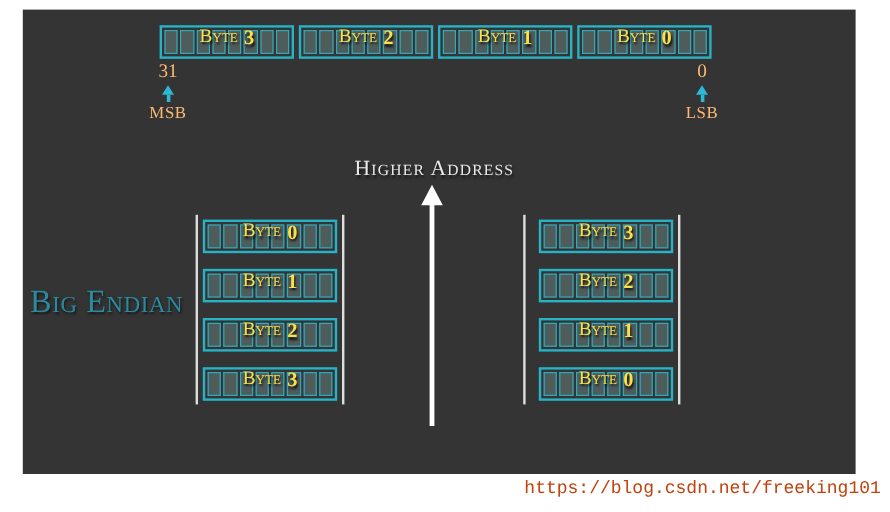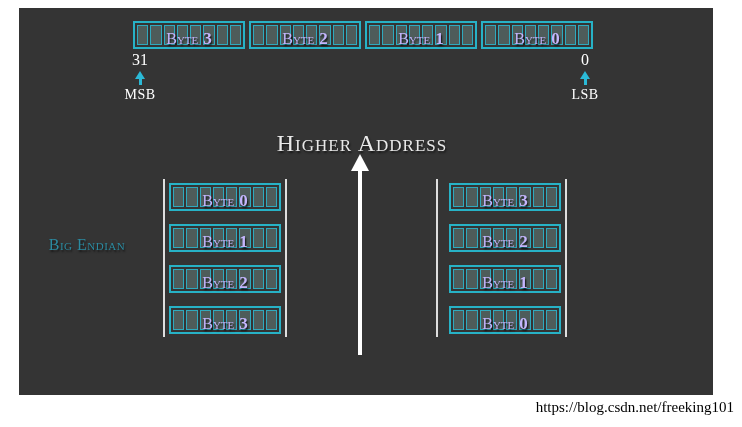--- a/index.html
+++ b/index.html
@@ -21,56 +21,56 @@
     width:112px; height:28px;
     border:2px solid #27b2c6;
     background:#343434;
     padding:2px;
     position:relative;
   }
   .bits { display:flex; gap:2px; height:100%; }
   .bit  { flex:1; background:#4e5c5a; border:1px solid #2fa9bd; }
   .byte-label {
     position:absolute; inset:0;
-    display:flex; align-items:flex-end; justify-content:center; gap:5px;
+    display:flex; align-items:flex-start; justify-content:center; gap:5px;
     font-variant:small-caps;
     font-size:16px; line-height:1;
-    color:#c4b5fd;
+    color:#fde047;
     text-shadow:1px 2px 2px rgba(0,0,0,0.85);
     white-space:nowrap;
   }
   .byte-label b { font-size:17px; font-weight:bold; }
 
   
   .word-row { position:absolute; left:114px; top:13px; display:flex; gap:4px; }
 
   .pointer-block {
     position:absolute; width:60px; top:43px;
     display:flex; flex-direction:column; align-items:center; gap:2px;
-    color:#ffffff;
+    color:#fdba74;
   }
   .pointer-block.msb { left:91px; }
   .pointer-block.lsb { left:536px; }
   .bit-number { font-size:16px; line-height:1.1; }
   .pointer-label { font-size:14px; line-height:1.1; letter-spacing:0.5px; }
   .mini-arrow { display:flex; flex-direction:column; align-items:center; }
   .mini-arrow-head {
     width:0; height:0;
     border-left:5px solid transparent;
     border-right:5px solid transparent;
     border-bottom:8px solid #2bb9d6;
   }
   .mini-arrow-stem { width:3px; height:6px; background:#2bb9d6; }
 
   
   .address-label {
     position:absolute; left:203px; width:280px;
     text-align:center;
     font-variant:small-caps;
-    font-size:24px; letter-spacing:1px;
+    font-size:18px; letter-spacing:1px;
     color:#e9e9e9;
     text-shadow:1px 2px 2px rgba(0,0,0,0.6);
     white-space:nowrap;
   }
   .address-label.top    { top:122px; }
   .address-label.bottom { top:353px; }
   .big-arrow-head {
     position:absolute; left:332px; top:146px;
     width:0; height:0;
     border-left:9px solid transparent;
@@ -88,35 +88,35 @@
   .stack.little { left:430px; }
   .vline { position:absolute; top:171px; width:2px; height:158px; background:#dedede; }
   .vline.big-left     { left:144px; }
   .vline.big-right    { left:266px; }
   .vline.little-left  { left:417px; }
   .vline.little-right { left:546px; }
 
   .endian-label {
     position:absolute; top:228px;
     font-variant:small-caps;
-    font-size:16px; letter-spacing:0.5px;
+    font-size:27px; letter-spacing:0.5px;
     color:#2b8aa0;
     text-align:center;
     text-shadow:1px 2px 2px rgba(0,0,0,0.6);
     white-space:nowrap;
   }
   .endian-label.big    { left:6px;   width:124px; }
   .endian-label.little { left:556px; width:140px; }
 
   
   .watermark {
     position:absolute; top:399px; right:8px;
-    font-family:Liberation Serif, serif;
+    font-family:Liberation Mono, monospace;
     font-size:15px;
-    color:#000000;
+    color:#c2410c;
   }
 </style>
 </head>
 <body>
 
 <div class="canvas">
 
   <div class="word-row">
     <div class="byte-box">
       <div class="bits">

